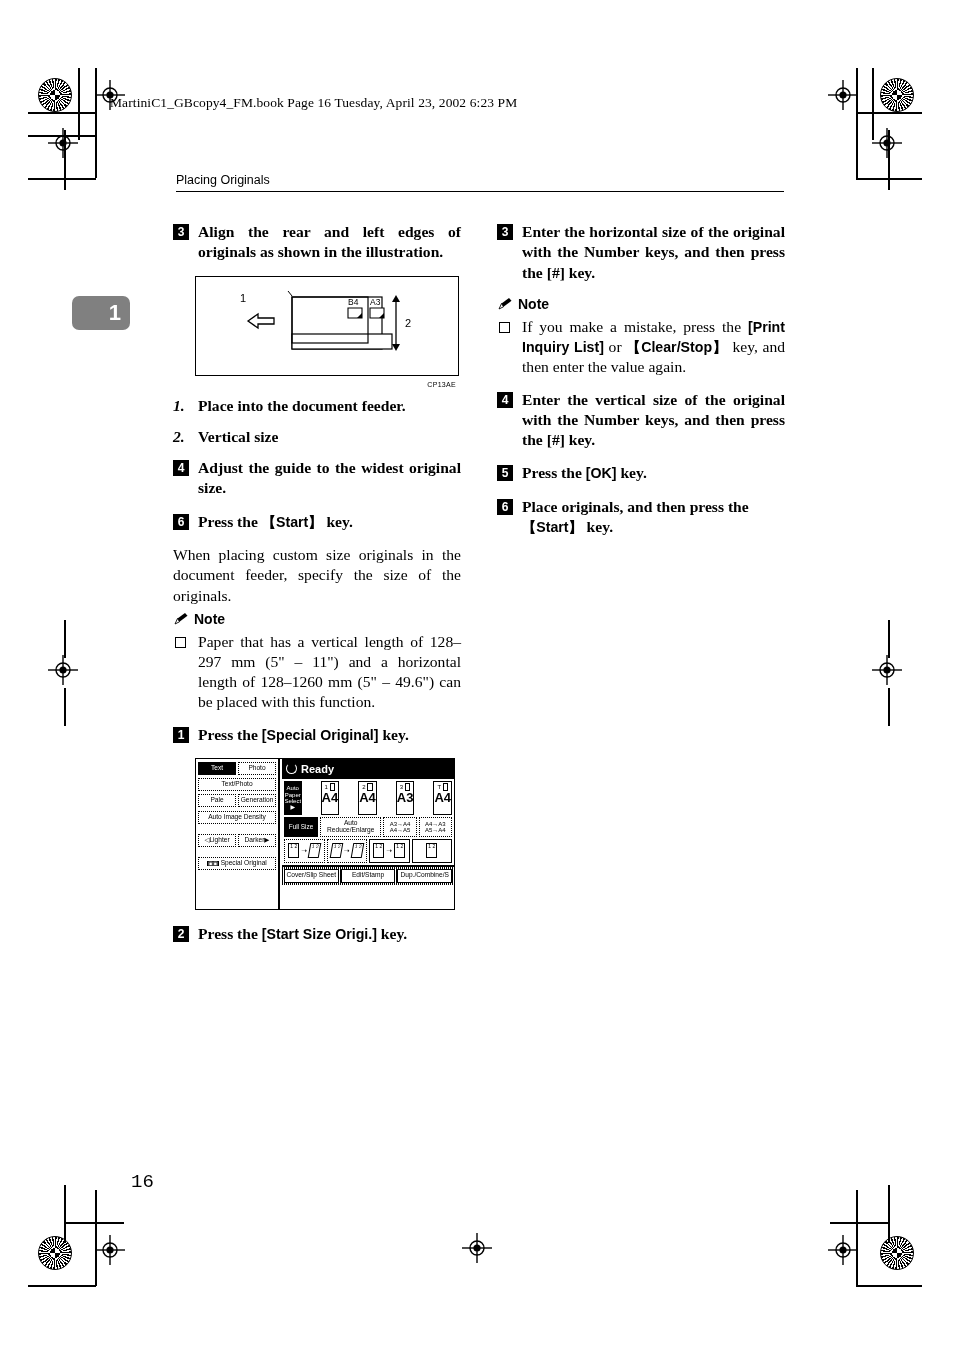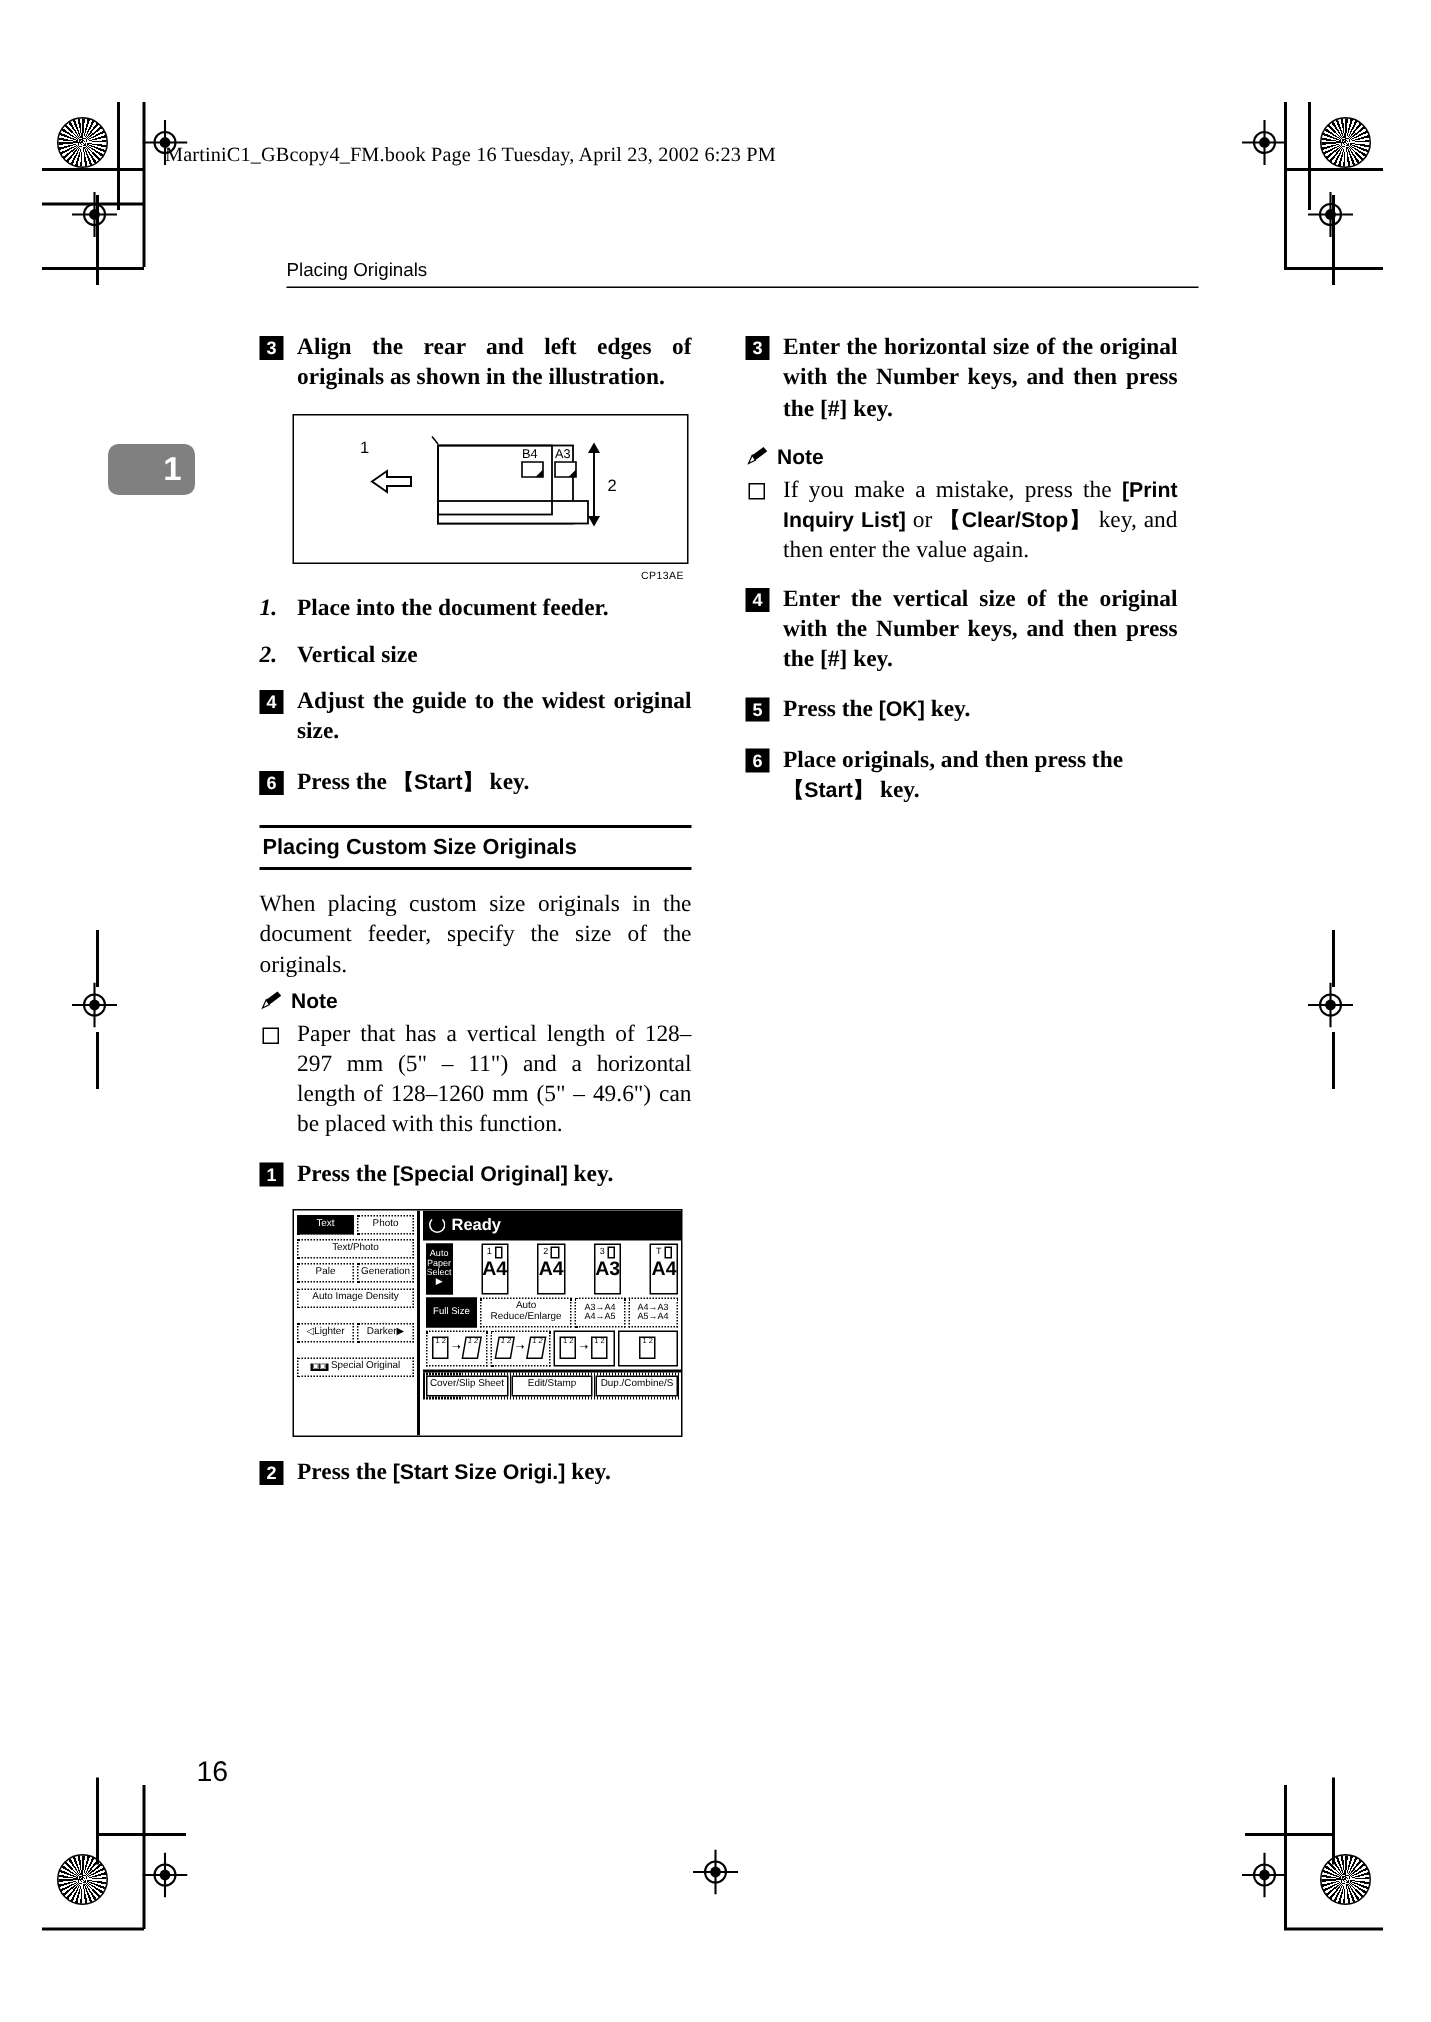--- a/index.html
+++ b/index.html
@@ -59,34 +59,34 @@
     font-size: 22px;
     font-weight: bold;
     text-align: right;
     line-height: 34px;
     padding-right: 9px;
     box-sizing: border-box;
   }
 
   .running-head {
     position: absolute;
-    left: 191px;
+    left: 176px;
     top: 173px;
     width: 608px;
     font-family: "Liberation Sans", sans-serif;
     font-size: 12.5px;
     padding-bottom: 4px;
     border-bottom: 1.4px solid #000;
   }
 
   .page-number {
     position: absolute;
     left: 131px;
     top: 1171px;
-    font-family: Liberation Sans, sans-serif;
+    font-family: Liberation Mono, monospace;
     font-size: 19px;
   }
 
   
   .col {
     position: absolute;
     top: 222px;
     width: 288px;
   }
   .col-left  { left: 173px; }
@@ -498,21 +498,20 @@
 
   <div class="step">
     <span class="step-num">5</span>
   </div>
 
   <div class="step nojust">
     <span class="step-num">6</span>
     <span>Press the </span><span class="kb">【Start】</span><span> key.</span>
   </div>
 
-  <div class="section-head">Placing Custom Size Originals</div>
 
   <div class="body-para">When placing custom size originals in the document feeder, specify the size of the originals.</div>
 
   <div class="note-head">
     <span class="pencil-icon">
       <svg width="16" height="14" viewBox="0 0 16 14">
         <path d="M2,12 L4.5,6.5 L12,1 L14.5,3.8 L6.5,9.8 Z" fill="#000"></path>
         <path d="M4.5,6.5 L6.5,9.8 L2,12 Z" fill="#fff" stroke="#000" stroke-width="0.8"></path>
       </svg>
     </span>

